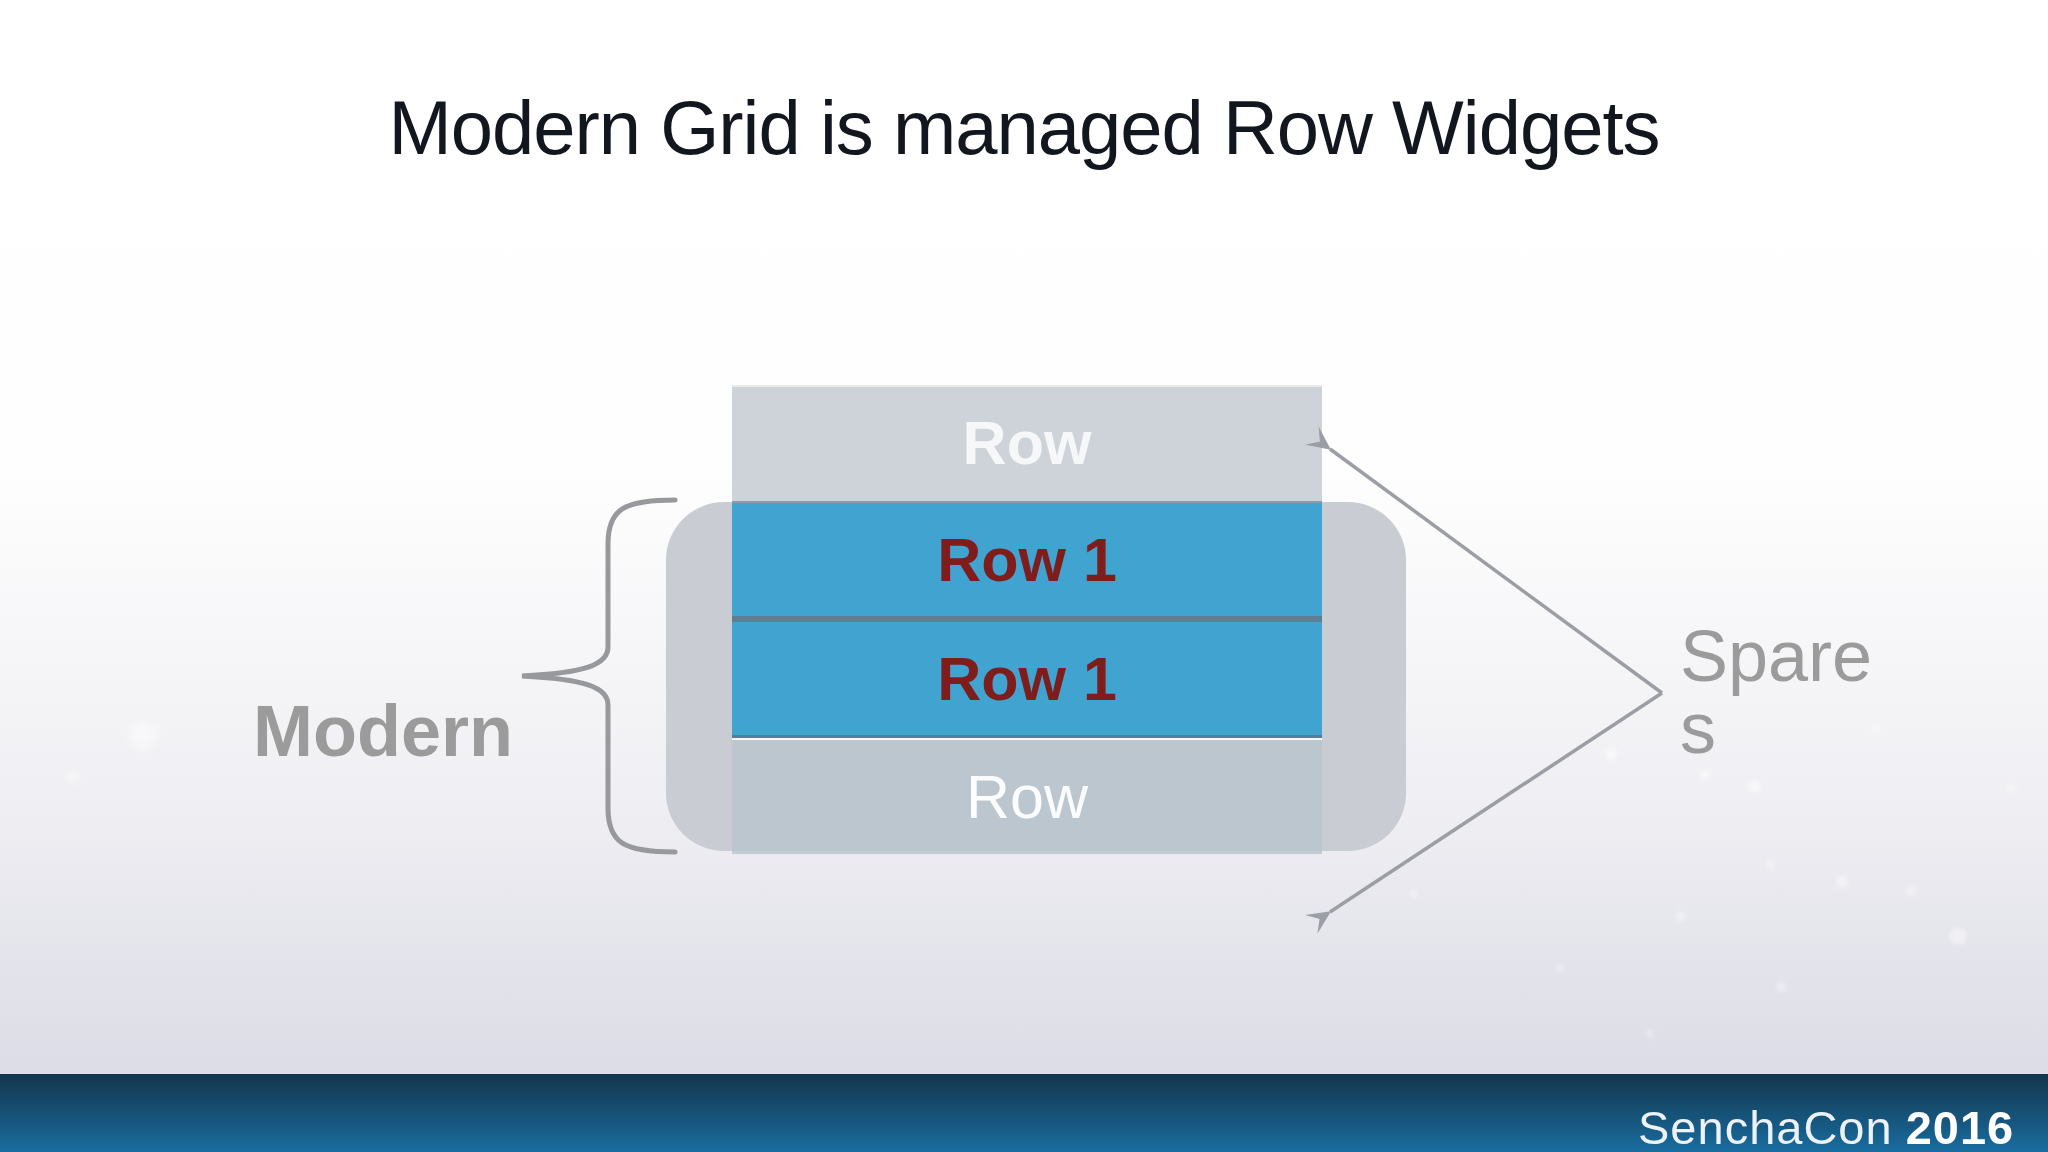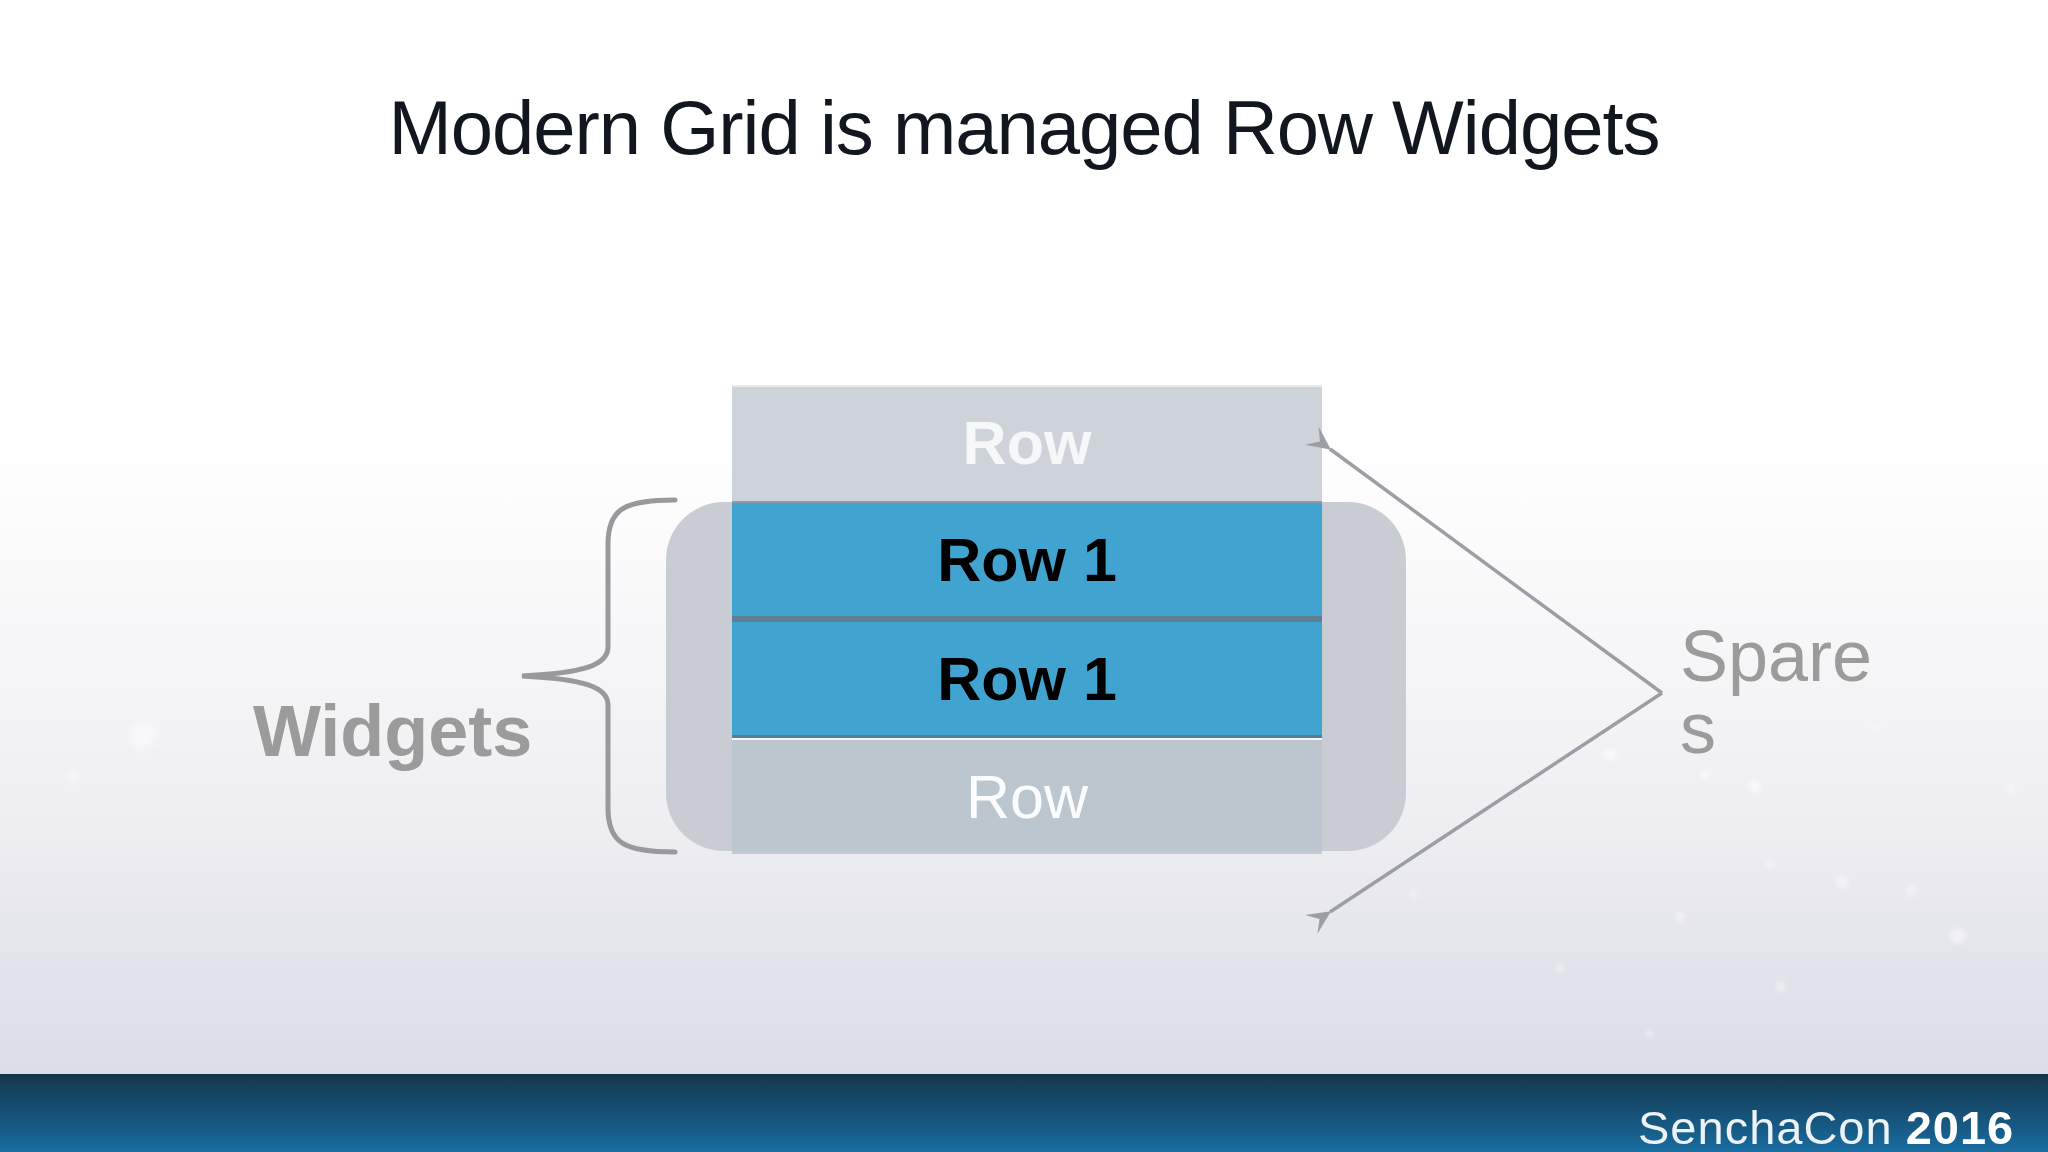--- a/index.html
+++ b/index.html
@@ -16,21 +16,21 @@
   
   .container-pill{
     position:absolute;left:666px;top:474px;width:740px;height:349px;
     border-radius:58px;background:#c9cdd3;
   }
   
   .grid{position:absolute;left:732px;top:357px;width:590px;}
   .row{display:flex;align-items:center;justify-content:center;font-size:61px;font-weight:700;}
   .row-top{height:116px;background:#ced3d9;color:#f5f7f9;box-shadow:inset 0 2px 0 rgba(255,255,255,.5);}
   .blue-block{border-top:2px solid #8e9ba6;border-bottom:3px solid #577c93;}
-  .row-blue{height:113px;background:#41a3cf;color:#000000;}
+  .row-blue{height:113px;background:#41a3cf;color:#7f1d1d;}
   .sep{height:3px;background:#5d7f94;}
   .row-bottom{
     height:114px;background:rgba(184,196,206,0.82);
     border-top:2px solid rgba(255,255,255,0.85);
     color:#fbfcfd;font-weight:400;
   }
   .visible-label{position:absolute;left:253px;top:662px;font-size:72px;font-weight:700;color:#9b9b9b;}
   .spares-label{
     position:absolute;left:1680px;top:592px;width:240px;
     font-size:72px;font-weight:400;color:#9b9b9b;line-height:72px;white-space:pre-line;
@@ -92,21 +92,21 @@
     </div>
     <div class="row row-bottom">
       <span>Row</span>
     </div>
   </div>
 
   <svg class="brace-svg" width="170" height="360" viewBox="0 0 170 360">
     <path d="M163,4 C112,4 96,13 96,48 L96,151 C96,169 72,177 10,180 C72,183 96,191 96,209 L96,312 C96,347 112,356 163,356" fill="none" stroke="#97999d" stroke-width="5" stroke-linecap="round"></path>
   </svg>
 
-  <div class="visible-label">Widgets</div>
+  <div class="visible-label">Modern</div>
 
   <svg class="overlay" viewBox="0 0 2048 1152">
     <defs>
       <marker id="arrowhead" markerUnits="userSpaceOnUse" markerWidth="30" markerHeight="30" viewBox="0 0 12 12" refX="2" refY="6" orient="auto">
         <path d="M11,1.5 L1.5,6 L11,10.5 L7,6 Z" fill="#9b9ea4"></path>
       </marker>
     </defs>
     <line x1="1662" y1="665" x2="1330" y2="421" stroke="#9b9ea4" stroke-width="3.5" marker-end="url(#arrowhead)"></line>
     <line x1="1662" y1="665" x2="1330" y2="884" stroke="#9b9ea4" stroke-width="3.5" marker-end="url(#arrowhead)"></line>
   </svg>

